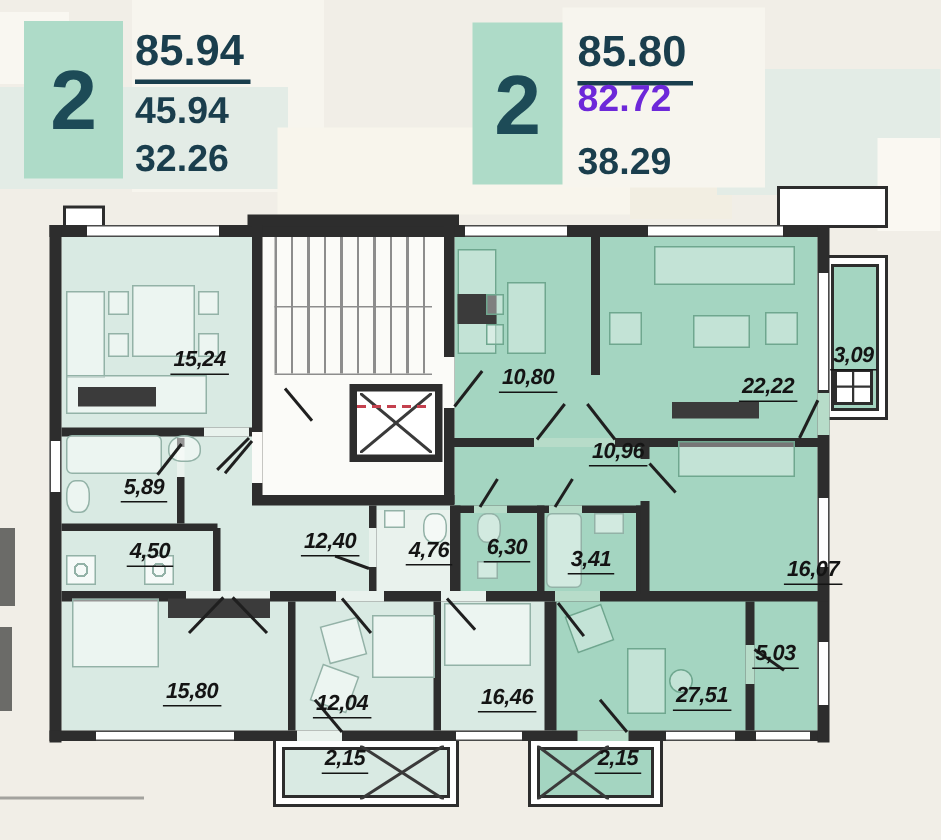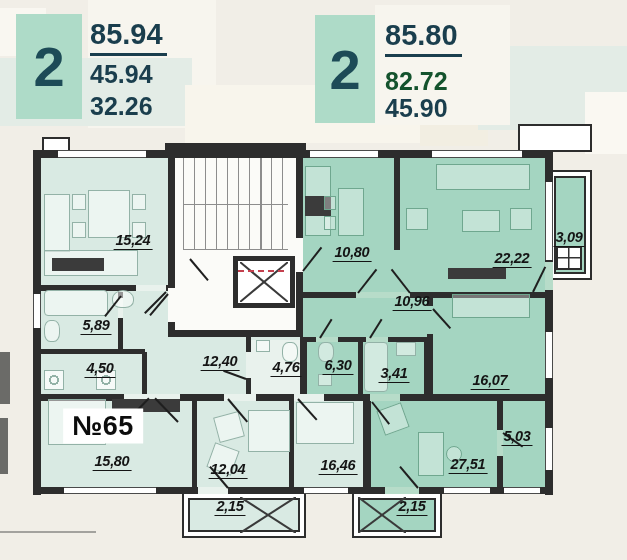--- a/index.html
+++ b/index.html
@@ -72,22 +72,22 @@
   <span>2</span>
 </div>
 <div class="numT" style="left:90px;top:18px;color:#1a3e4d;">85.94</div>
 <div class="numS" style="left:90px;top:60px;color:#1a3e4d;">45.94</div>
 <div class="numS" style="left:90px;top:92px;color:#1a3e4d;">32.26</div>
 
 <div class="sq" style="left:315px;top:15px;width:60px;height:108px;background:#aedbc8;color:#1d4b57;">
   <span>2</span>
 </div>
 <div class="numT" style="left:385px;top:19px;color:#1a3e4d;">85.80</div>
-<div class="numS" style="left:385px;top:67px;color:#14532d;">82.72</div>
-<div class="numS" style="left:385px;top:94px;color:#1a3e4d;">45.90</div>
+<div class="numS" style="left:385px;top:52px;color:#6d28d9;">82.72</div>
+<div class="numS" style="left:385px;top:94px;color:#1a3e4d;">38.29</div>
 
 <div class="abs" style="left:0;top:0;width:627px;height:560px;">
 
   <div class="fill" style="left:41px;top:158px;width:131px;height:329px;background:#d9eae3;"></div>
   <div class="fill" style="left:168px;top:335px;width:203px;height:152px;background:#d9eae3;"></div>
   <div class="fill" style="left:175px;top:158px;width:121px;height:174px;background:#fbfbf8;"></div>
   <div class="fill" style="left:303px;top:158px;width:242px;height:140px;background:#a4d5c1;"></div>
   <div class="fill" style="left:303px;top:292px;width:127px;height:108px;background:#a4d5c1;"></div>
   <div class="fill" style="left:430px;top:292px;width:115px;height:106px;background:#a4d5c1;"></div>
   <div class="fill" style="left:368px;top:400px;width:132px;height:87px;background:#a4d5c1;"></div>
@@ -242,31 +242,30 @@
   <div class="diag" style="left:228px;top:487px;width:28px;transform:rotate(-130deg);"></div>
   <div class="diag" style="left:418px;top:487px;width:28px;transform:rotate(-130deg);"></div>
 
   <div class="dashred" style="left:238px;top:270px;width:46px;"></div>
 
   <div class="lbl" style="left:133px;top:241px;">15,24</div>
   <div class="lbl" style="left:96px;top:326px;">5,89</div>
   <div class="lbl" style="left:100px;top:369px;">4,50</div>
   <div class="lbl" style="left:220px;top:362px;">12,40</div>
   <div class="lbl" style="left:286px;top:368px;">4,76</div>
-  <div class="lbl" style="left:112px;top:462px;">15,80</div>
+  <div class="lbl" style="left:128px;top:462px;">15,80</div>
   <div class="lbl" style="left:228px;top:470px;">12,04</div>
   <div class="lbl" style="left:338px;top:466px;">16,46</div>
   <div class="lbl" style="left:230px;top:507px;">2,15</div>
 
   <div class="lbl" style="left:352px;top:253px;">10,80</div>
   <div class="lbl" style="left:512px;top:259px;">22,22</div>
   <div class="lbl" style="left:569px;top:238px;">3,09</div>
   <div class="lbl" style="left:412px;top:302px;">10,96</div>
   <div class="lbl" style="left:338px;top:366px;">6,30</div>
   <div class="lbl" style="left:394px;top:374px;">3,41</div>
-  <div class="lbl" style="left:490px;top:381px;">16,07</div>
+  <div class="lbl" style="left:542px;top:381px;">16,07</div>
   <div class="lbl" style="left:517px;top:437px;">5,03</div>
   <div class="lbl" style="left:468px;top:465px;">27,51</div>
   <div class="lbl" style="left:412px;top:507px;">2,15</div>
 
-  <div class="badge" style="left:103px;top:426px;">№65</div>
 
 </div>
 
 </body></html>

